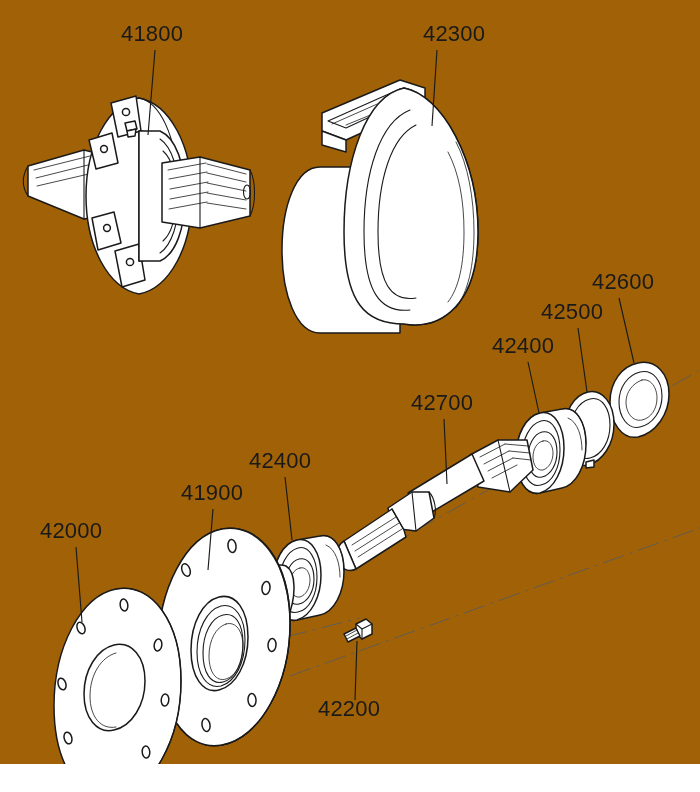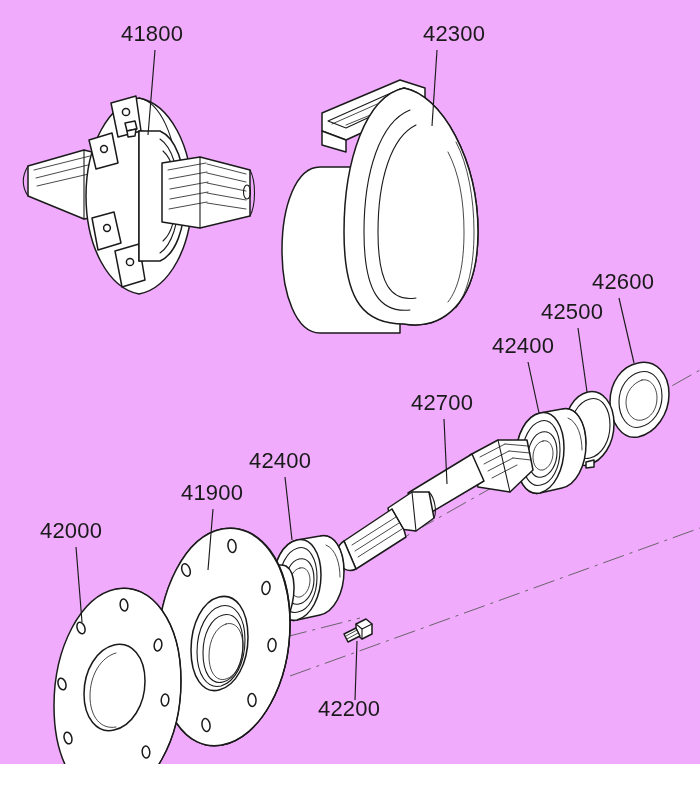--- a/index.html
+++ b/index.html
@@ -4,21 +4,21 @@
 <style>
   html, body {
     margin: 0;
     padding: 0;
     background: #ffffff;
   }
   #diagram-root {
     position: relative;
     width: 700px;
     height: 764px;
-    background: #f0abfc;
+    background: #a16207;
     font-family: "Liberation Sans", sans-serif;
     overflow: hidden;
   }
   #diagram-svg {
     position: absolute;
     left: 0;
     top: 0;
     width: 700px;
     height: 792px;
   }

